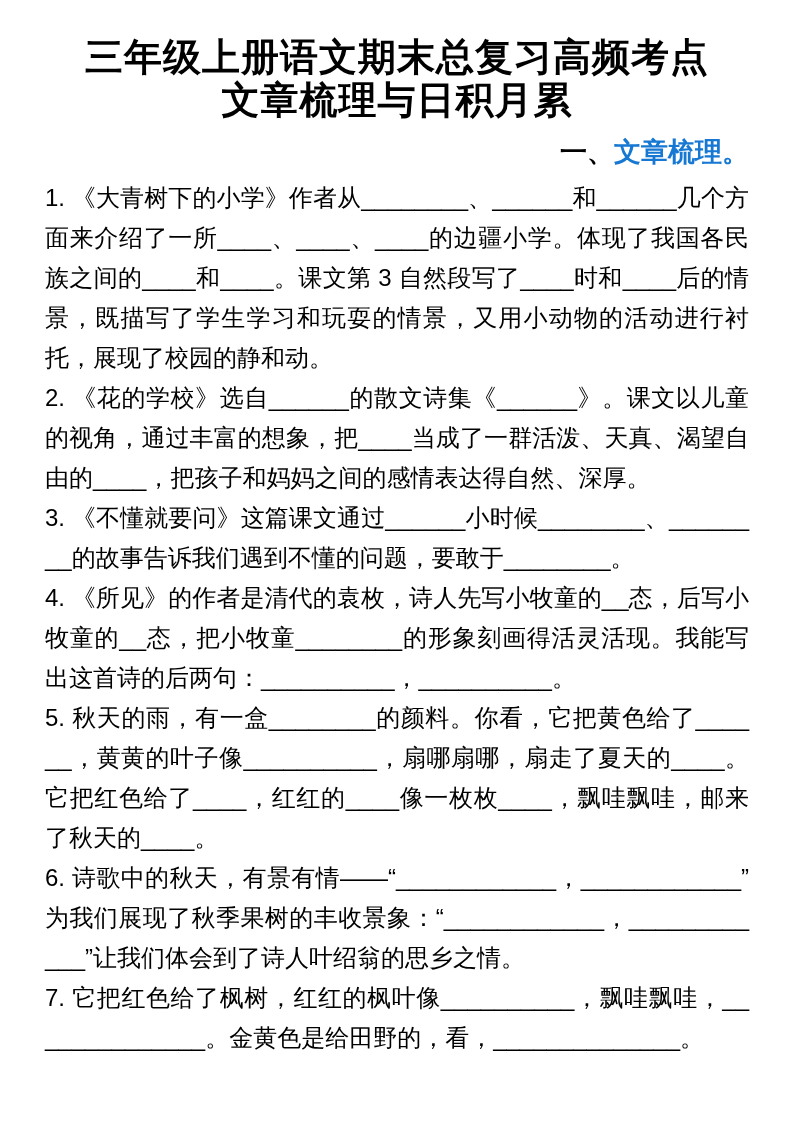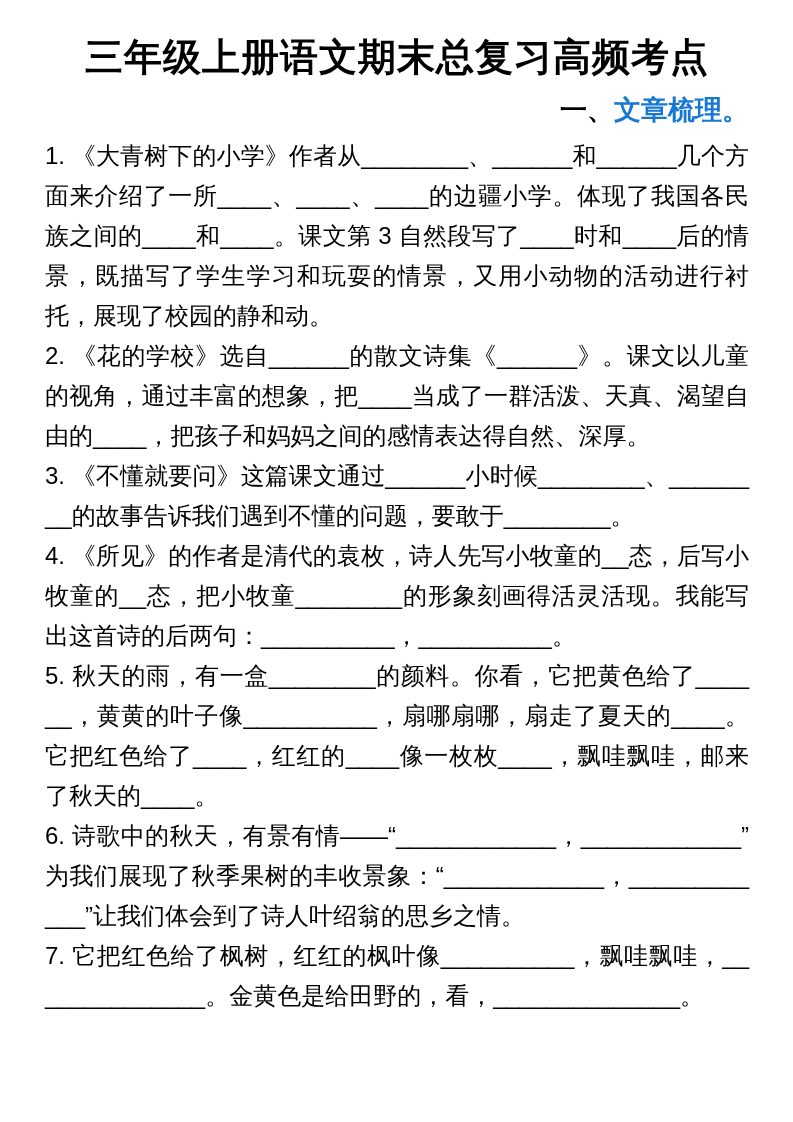--- a/index.html
+++ b/index.html
@@ -54,20 +54,21 @@
     word-break: break-all;
   }
 </style>
 </head>
 <body>
 
 <div class="page">
 
   <h1 class="doc-title">
     <span class="title-line">三年级上册语文期末总复习高频考点</span>
+    <span class="title-line">文章梳理与日积月累</span>
   </h1>
 
   <div class="section-heading">
     <span class="section-number">一、</span><span class="section-name">文章梳理。</span>
   </div>
 
   <div class="worksheet-body">
     <p class="item">1. 《大青树下的小学》作者从________、______和______几个方面来介绍了一所____、____、____的边疆小学。体现了我国各民族之间的____和____。课文第 3 自然段写了____时和____后的情景，既描写了学生学习和玩耍的情景，又用小动物的活动进行衬托，展现了校园的静和动。</p>
     <p class="item">2. 《花的学校》选自______的散文诗集《______》。课文以儿童的视角，通过丰富的想象，把____当成了一群活泼、天真、渴望自由的____，把孩子和妈妈之间的感情表达得自然、深厚。</p>
     <p class="item">3. 《不懂就要问》这篇课文通过______小时候________、________的故事告诉我们遇到不懂的问题，要敢于________。</p>

